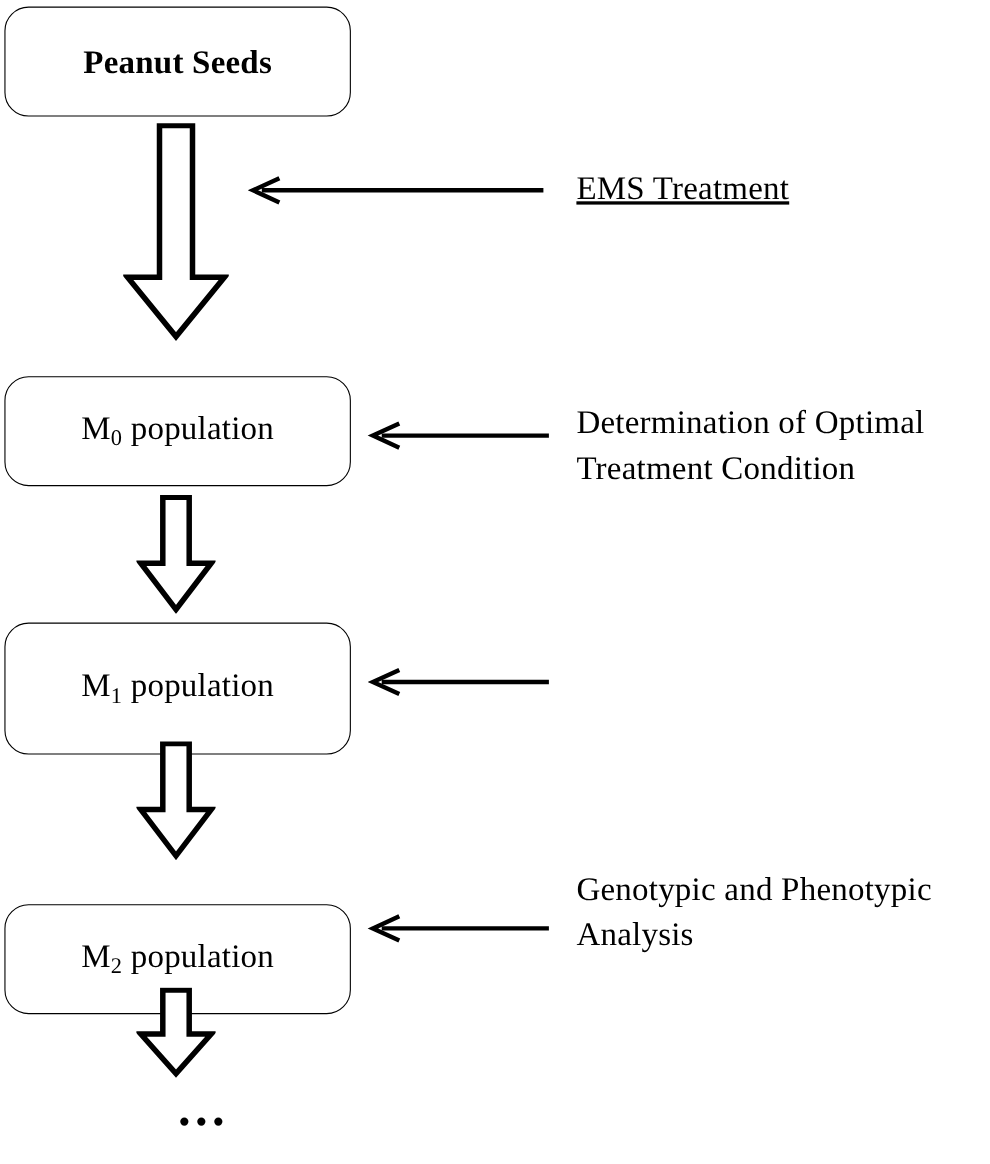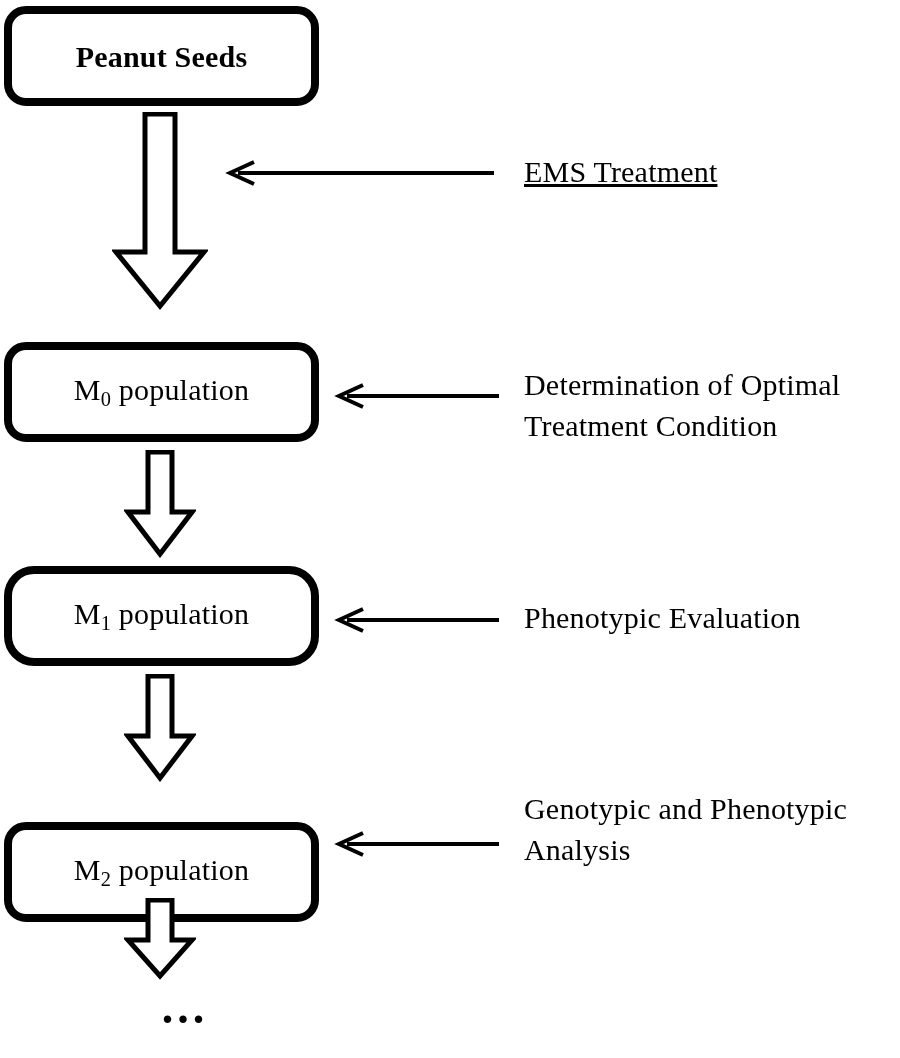--- a/index.html
+++ b/index.html
@@ -21,42 +21,42 @@
     left: 0;
     top: 0;
     width: 900px;
     height: 1058px;
   }
 
   
   .node-box {
     position: absolute;
     box-sizing: border-box;
-    border: 8px solid #000000;
+    border: 1px solid #000000;
     border-radius: 22px;
     background: #ffffff;
     display: flex;
     align-items: center;
     justify-content: center;
     text-align: center;
   }
   .node-label {
     font-size: 30px;
     line-height: 1.1;
     letter-spacing: 0.2px;
     white-space: nowrap;
   }
   .node-label sub {
     font-size: 0.68em;
     vertical-align: -0.28em;
   }
 
   .box-seeds   { left: 4px;  top: 6px;   width: 315px; height: 100px; }
   .box-m0      { left: 4px;  top: 342px; width: 315px; height: 100px; justify-content: center; }
-  .box-m1      { left: 4px;  top: 566px; width: 315px; height: 100px; border-radius: 30px; }
+  .box-m1      { left: 4px;  top: 566px; width: 315px; height: 120px; }
   .box-m2      { left: 4px;  top: 790px; width: 315px; height: 100px; margin-top: 32px; }
 
   .seeds-label { font-weight: bold; }
 
   
   .block-arrow {
     position: absolute;
   }
   .block-arrow svg { display: block; }
 
@@ -152,21 +152,20 @@
     </span>
   </div>
 
   <div class="line-arrow larrow-m1">
     <svg width="168" height="30" viewBox="0 0 168 30" aria-hidden="true">
       <line x1="166" y1="15" x2="14" y2="15" stroke="#000000" stroke-width="4"></line>
       <polyline points="30,4 6,15 30,26" fill="none" stroke="#000000" stroke-width="4" stroke-linejoin="miter"></polyline>
     </svg>
   </div>
 
-  <div class="annotation anno-m1">Phenotypic Evaluation</div>
 
   <div class="block-arrow arrow-3">
     <svg width="72" height="108" viewBox="0 0 72 108" aria-hidden="true">
       <polygon points="24,2 48,2 48,62 68,62 36,104 4,62 24,62" fill="#ffffff" stroke="#000000" stroke-width="5" stroke-linejoin="miter"></polygon>
     </svg>
   </div>
 
   <div class="node-box box-m2">
     <span class="node-label">
       <span>M</span><sub>2</sub><span> population</span>

